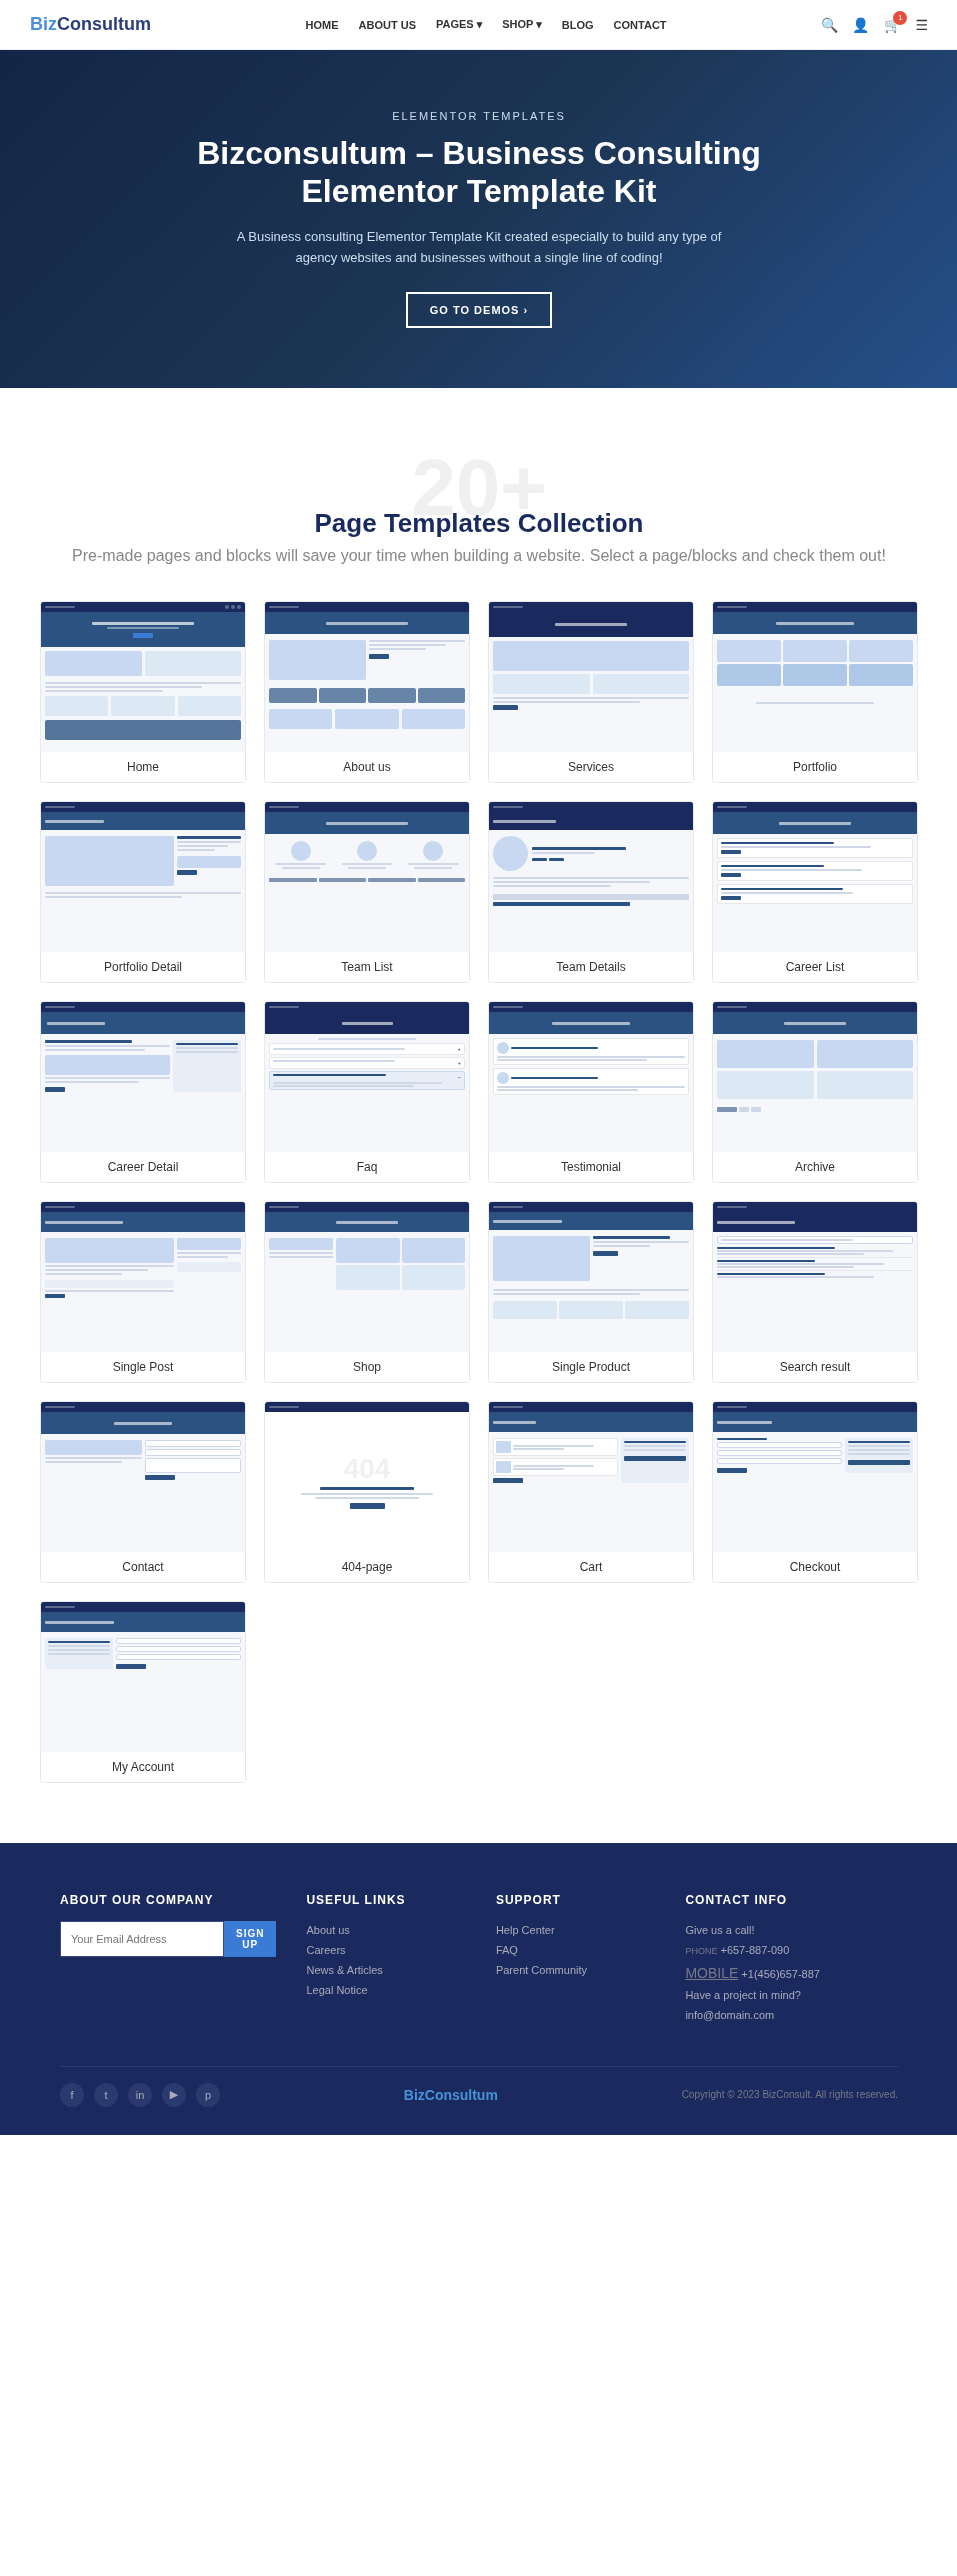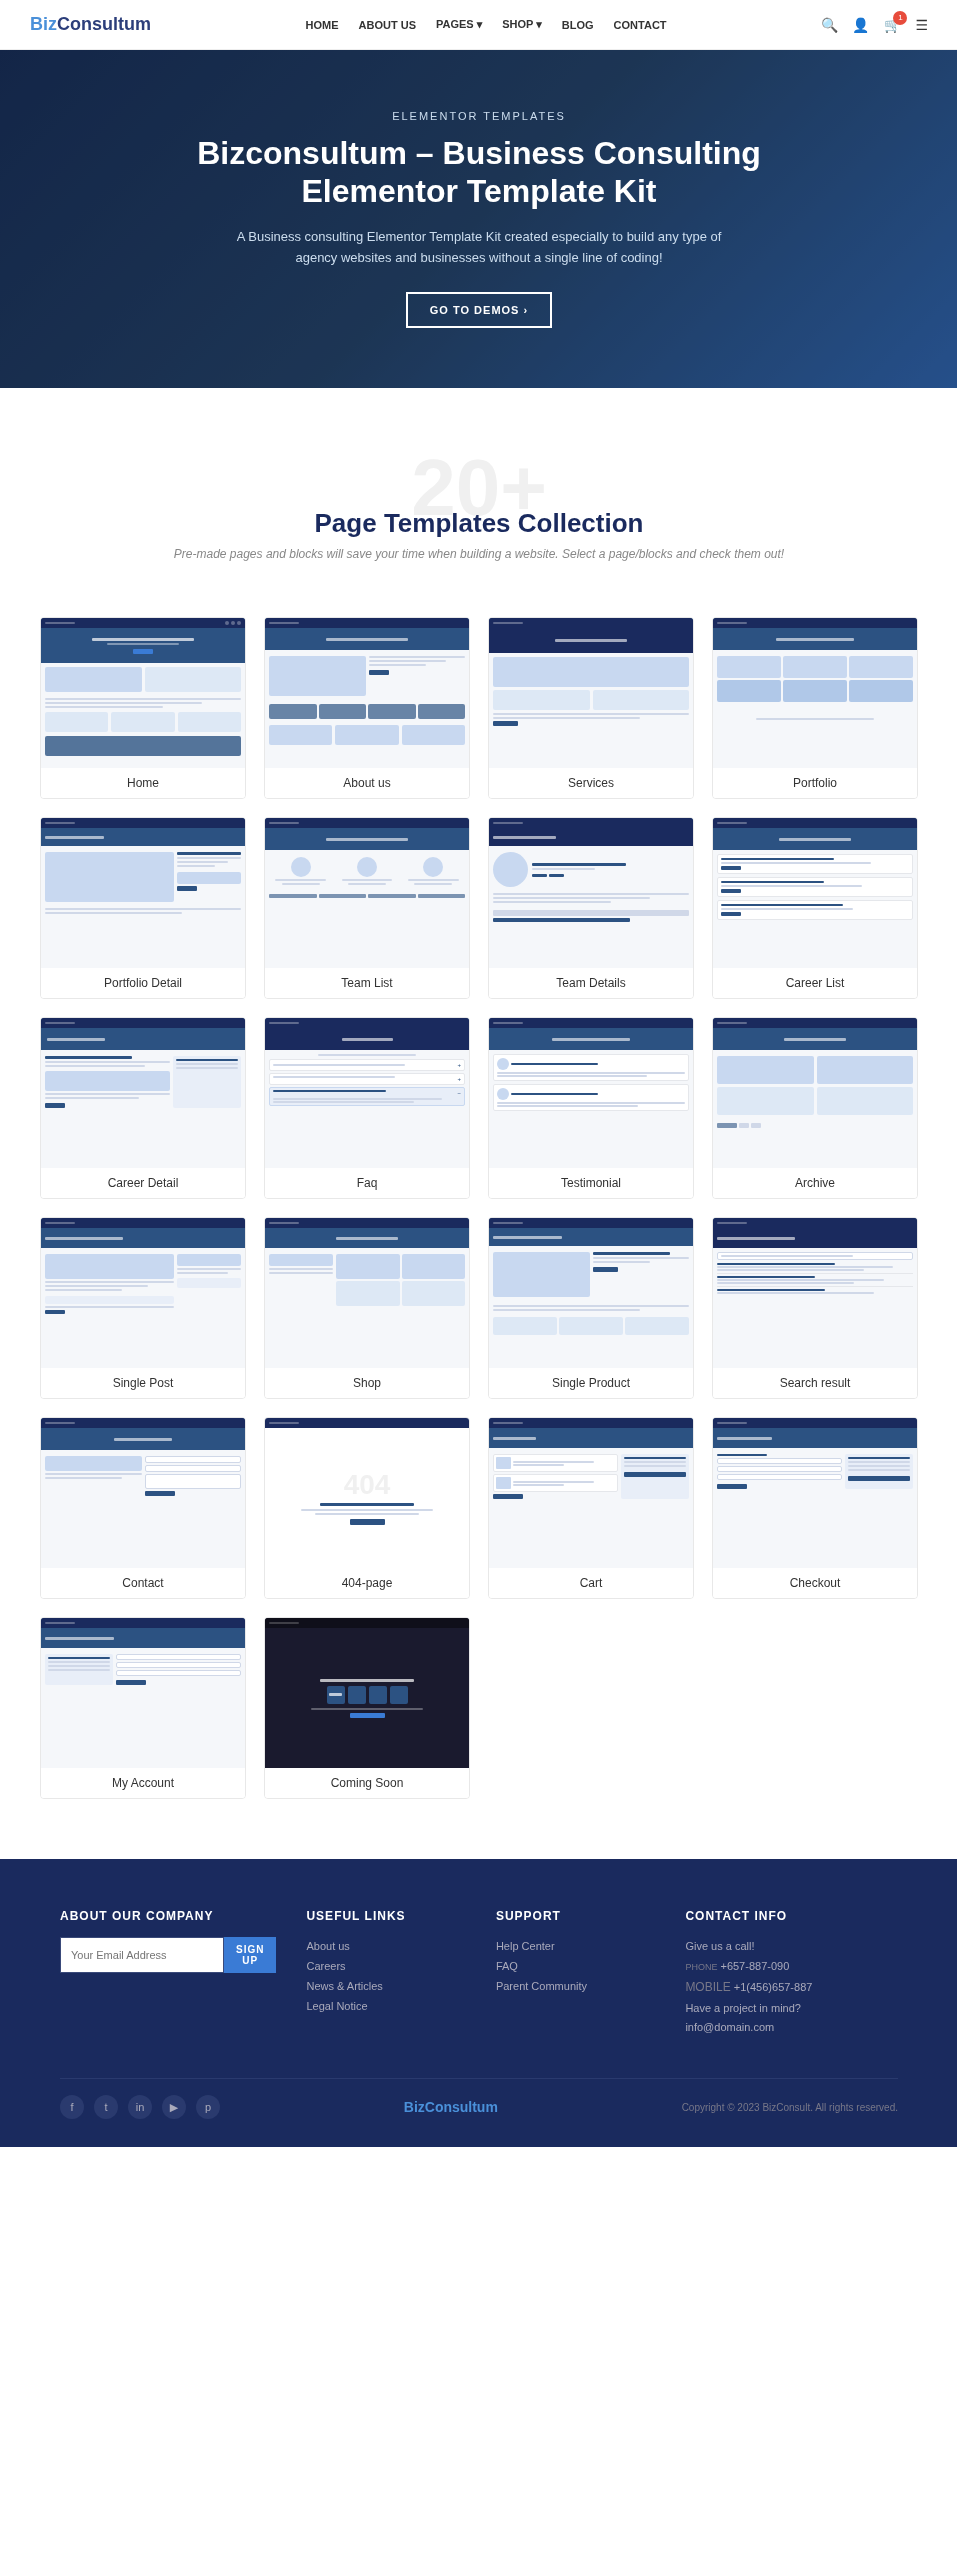--- a/index.html
+++ b/index.html
@@ -66,21 +66,21 @@
       text-align: center;
     }
     .section-number {
       font-size: 80px;
       font-weight: 900;
       color: #f0f0f0;
       line-height: 1;
       margin-bottom: -20px;
     }
     .section-title { font-size: 26px; font-weight: 800; color: #1a2a5e; margin-bottom: 8px; position: relative; z-index: 1; }
-    .section-sub { font-size: 12px; color: #888; margin-bottom: 56px; font-style: italic; }
+    .section-sub { font-size: 16px; color: #888; margin-bottom: 36px; }
 
     
     .templates-grid {
       display: grid;
       grid-template-columns: repeat(4, 1fr);
       gap: 18px;
     }
     .template-card {
       border: 1px solid #e8e8e8;
       border-radius: 4px;
@@ -866,43 +866,20 @@
                 <div style="height:6px;background:#fff;border:1px solid #d0d8e8;border-radius:2px;"></div>
                 <div style="width:30px;height:5px;background:#2c5282;border-radius:1px;margin-top:2px;"></div>
               </div>
             </div>
           </div>
         </div>
       </div>
       <div class="template-label">My Account</div>
     </div>
 
-    <div class="template-card">
-      <div class="template-thumb">
-        <div style="width:100%;height:100%;background:#1a1a2e;display:flex;flex-direction:column;">
-          <div style="height:10px;background:#0f0f1a;display:flex;align-items:center;padding:0 4px;">
-            <div style="width:30px;height:2px;background:rgba(255,255,255,0.2);border-radius:1px;"></div>
-          </div>
-          <div style="flex:1;background:#1a1a2e;display:flex;flex-direction:column;align-items:center;justify-content:center;padding:8px;">
-            <div style="height:3px;background:rgba(255,255,255,0.7);border-radius:1px;width:50%;margin-bottom:4px;"></div>
-            <div style="display:flex;gap:3px;margin-bottom:4px;">
-              <div style="width:18px;height:18px;background:#2c5282;border-radius:2px;display:flex;align-items:center;justify-content:center;">
-                <div style="height:3px;background:rgba(255,255,255,0.7);border-radius:1px;width:70%;"></div>
-              </div>
-              <div style="width:18px;height:18px;background:#2c5282;border-radius:2px;"></div>
-              <div style="width:18px;height:18px;background:#2c5282;border-radius:2px;"></div>
-              <div style="width:18px;height:18px;background:#2c5282;border-radius:2px;"></div>
-            </div>
-            <div style="height:2px;background:rgba(255,255,255,0.3);border-radius:1px;width:60%;margin-bottom:3px;"></div>
-            <div style="width:35px;height:5px;background:#3a7bd5;border-radius:1px;"></div>
-          </div>
-        </div>
-      </div>
-      <div class="template-label">Coming Soon</div>
-    </div>
 
   </div>
 </section>
 
 <footer class="footer">
   <div class="footer-top">
     <div class="footer-col">
       <h4>ABOUT OUR COMPANY</h4>
       <div class="footer-email-row">
         <input type="email" class="footer-email-input" placeholder="Your Email Address" style="">
@@ -919,21 +896,21 @@
     <div class="footer-col">
       <h4>SUPPORT</h4>
       <a href="#">Help Center</a>
       <a href="#">FAQ</a>
       <a href="#">Parent Community</a>
     </div>
     <div class="footer-col">
       <h4>CONTACT INFO</h4>
       <p>Give us a call!</p>
       <p><span style="font-size:9px;text-transform:uppercase;color:#778;">PHONE</span> <span>+657-887-090</span></p>
-      <p><span style="font-size:12px;text-transform:uppercase;color:#778;">MOBILE</span> <span>+1(456)657-887</span></p>
+      <p><span style="font-size:14px;text-transform:uppercase;color:#778;text-decoration:underline;">MOBILE</span> <span>+1(456)657-887</span></p>
       <p>Have a project in mind?</p>
       <a href="#">info@domain.com</a>
     </div>
   </div>
   <div class="footer-bottom">
     <div class="footer-social">
       <div class="social-icon">f</div>
       <div class="social-icon">t</div>
       <div class="social-icon">in</div>
       <div class="social-icon">▶</div>

